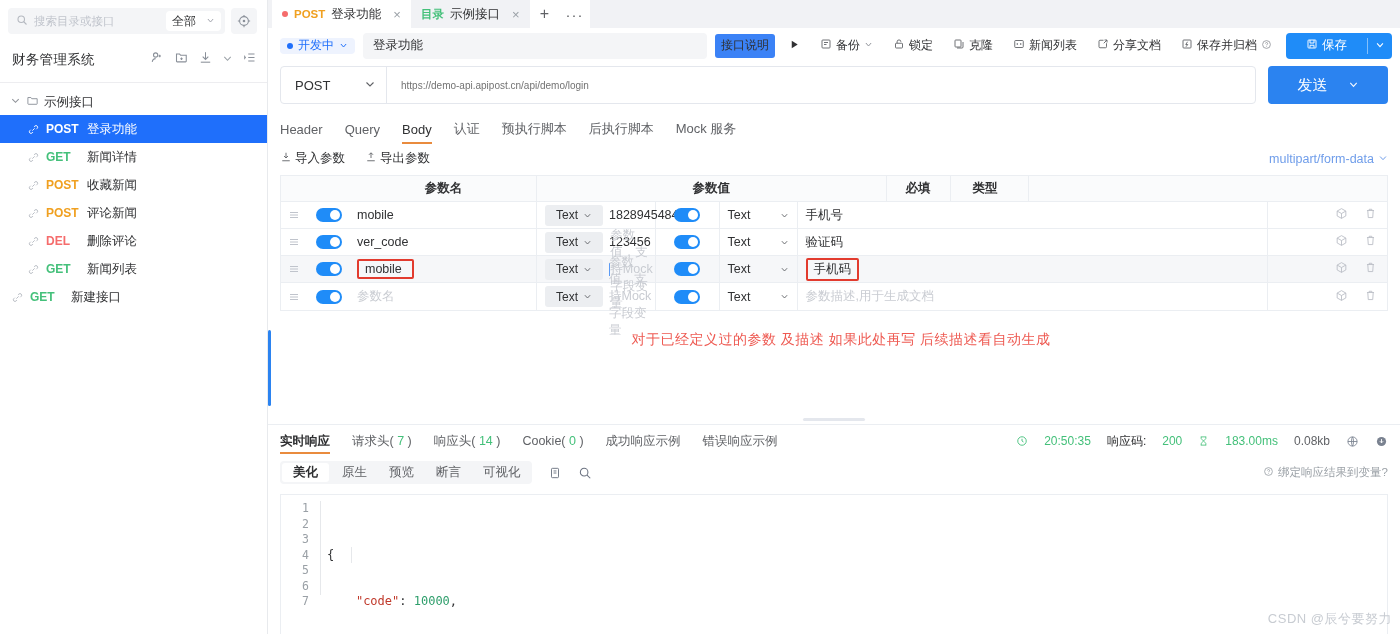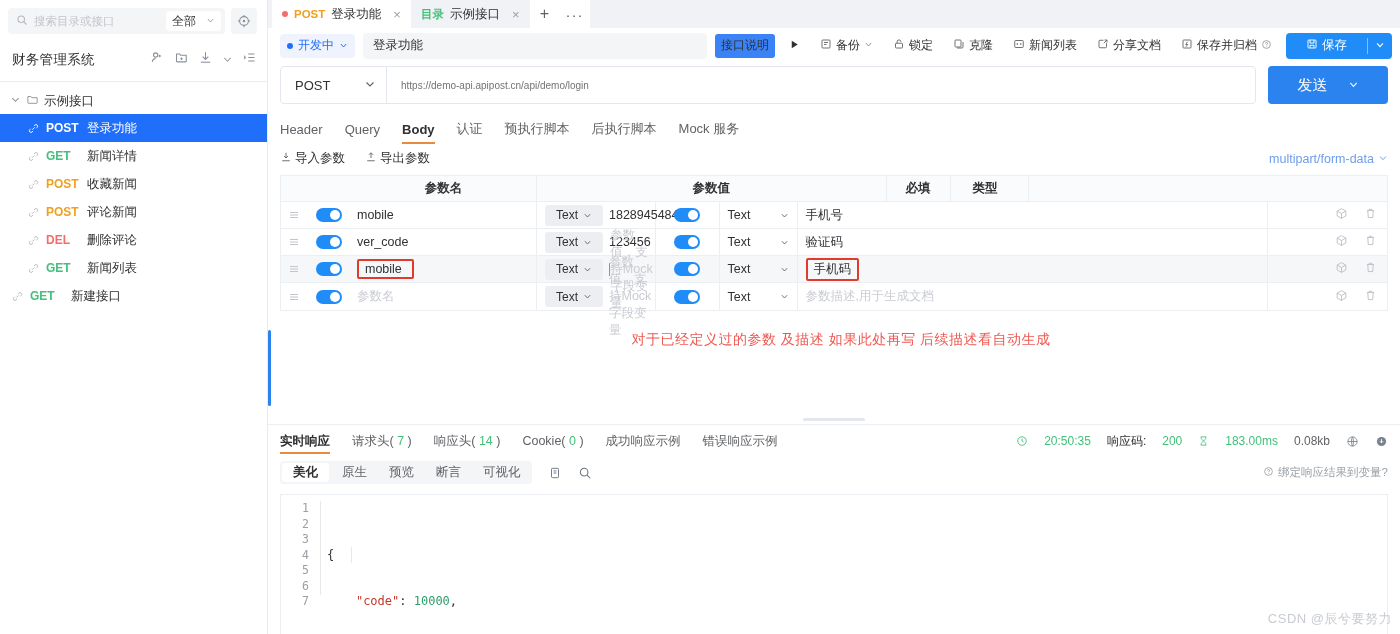--- a/index.html
+++ b/index.html
@@ -14,21 +14,21 @@
   .sidebar { width: 268px; height: 634px; background: #fff; border-right: 1px solid #e8eaed;
              display: flex; flex-direction: column; flex: none; }
   .sb-search-row { display: flex; align-items: center; gap: 6px; padding: 8px 10px 6px 8px; }
   .sb-search { flex: 1; height: 26px; background: #f4f5f7; border-radius: 4px;
                display: flex; align-items: center; padding: 0 4px 0 8px; gap: 6px; }
   .sb-search .ph { font-size: 11.5px; color: #c0c4cc; flex: 1; }
   .sb-all { display: flex; align-items: center; gap: 10px; background: #fff; border-radius: 4px;
             height: 20px; padding: 0 6px; font-size: 12px; color: #303133; }
   .sb-target { width: 26px; height: 26px; background: #f4f5f7; border-radius: 4px;
                display: flex; align-items: center; justify-content: center; flex: none; }
-  .sb-title-row { display: flex; align-items: center; padding: 10px 10px 12px 12px; gap: 16px; }
+  .sb-title-row { display: flex; align-items: center; padding: 10px 10px 12px 12px; gap: 16px; font-family: Liberation Mono, monospace; }
   .sb-title { font-size: 13.5px; color: #303133; flex: 1; letter-spacing: .3px; }
   .sb-icons { display: flex; align-items: center; gap: 9px; color: #909399; }
   .sb-divider { height: 1px; background: #ededf0; margin: 0 0 0 0; }
 
   .tree { padding-top: 6px; font-size: 12.5px; }
   .tree-folder { display: flex; align-items: center; gap: 5px; height: 26px; padding-left: 10px; color: #303133; }
   .tree-folder .cap { font-size: 12.5px; }
   .api-item { display: flex; align-items: center; height: 28px; padding-left: 28px; gap: 7px; color: #303133; }
   .api-item .lnk { color: #b4b8c0; display: flex; align-items: center; }
   .api-item .meth { font-size: 12px; font-weight: 600; width: 34px; flex: none; }
@@ -49,21 +49,21 @@
   .tab .mth.dir { color: #44c07a; }
   .tab .tname { color: #303133; }
   .tab .x { color: #9aa0a6; font-size: 13px; margin-left: 6px; }
   .tab-plus { width: 30px; height: 28px; background: #fff; display: flex; align-items: center;
               justify-content: center; font-size: 16px; color: #606266; }
   .tab-more { width: 30px; height: 28px; background: #fff; display: flex; align-items: center;
               justify-content: center; font-size: 15px; color: #606266; letter-spacing: 1px; }
 
   .toolbar { height: 32px; display: flex; align-items: center; gap: 8px; padding: 3px 8px 0 12px; flex: none; }
   .status-pill { display: flex; align-items: center; gap: 5px; background: #eef3fe; border-radius: 4px;
-                 height: 24px; padding: 0 7px; font-size: 12px; color: #1f6ffb; }
+                 height: 16px; padding: 0 7px; font-size: 12px; color: #1f6ffb; }
   .status-pill .dot { width: 6px; height: 6px; border-radius: 50%; background: #1f6ffb; }
   .name-field { flex: 1; height: 26px; background: #f4f5f7; border-radius: 4px; display: flex;
                 align-items: center; padding: 0 10px; font-size: 12.5px; color: #303133; min-width: 0; }
   .tb-btn { display: flex; align-items: center; gap: 4px; height: 24px; padding: 0 6px; font-size: 12px;
             color: #303133; border-radius: 3px; white-space: nowrap; }
   .tb-btn.chip { background: #3b82f6; }
   .tb-btn svg, .tb-btn .gi { color: #606266; }
   .tb-caret { color: #909399; font-size: 10px; }
   .save-btn { display: flex; align-items: center; height: 26px; background: #1f8cf8; color: #fff;
               border-radius: 4px; font-size: 12.5px; overflow: hidden; }
@@ -76,21 +76,21 @@
             align-items: center; background: #fff; min-width: 0; }
   .method-sel { width: 106px; height: 36px; display: flex; align-items: center; justify-content: space-between;
                 padding: 0 10px 0 14px; font-size: 13px; color: #303133; border-right: 1px solid #e4e7ed; flex: none; }
   .url-text { padding-left: 14px; font-size: 10px; color: #737373; overflow: hidden; white-space: nowrap; }
   .send-btn { width: 120px; height: 38px; background: #2b83f0; border-radius: 4px; color: #fff;
               display: flex; align-items: center; justify-content: center; gap: 20px; font-size: 15px; flex: none; }
   .send-btn .car { font-size: 11px; opacity: .95; }
 
   .req-tabs { display: flex; align-items: center; gap: 22px; padding: 0 12px; height: 30px; flex: none; }
   .req-tabs .rt { font-size: 13px; color: #606266; position: relative; height: 30px; display: flex; align-items: center; }
-  .req-tabs .rt.active { color: #303133; font-weight: 700; }
+  .req-tabs .rt.active { color: #303133; font-weight: 400; }
   .req-tabs .rt.active::after { content: ""; position: absolute; left: 0; right: 0; bottom: 0;
                                 height: 2px; background: #e98b3e; }
   .body-ctrl { display: flex; align-items: center; padding: 6px 12px 8px 12px; gap: 20px; flex: none; }
   .body-ctrl .lnk { display: flex; align-items: center; gap: 3px; font-size: 12.5px; color: #303133; }
   .body-ctrl .spacer { flex: 1; }
   .ct-sel { display: flex; align-items: center; gap: 4px; font-size: 12.5px; color: #6f9dea; }
 
   
   .ptable { margin: 0 12px; border: 1px solid #ebeef2; border-top: 1px solid #ebeef2; font-size: 12.5px; }
   .ptr { display: flex; align-items: center; height: 27px; border-bottom: 1px solid #ebeef2; }

